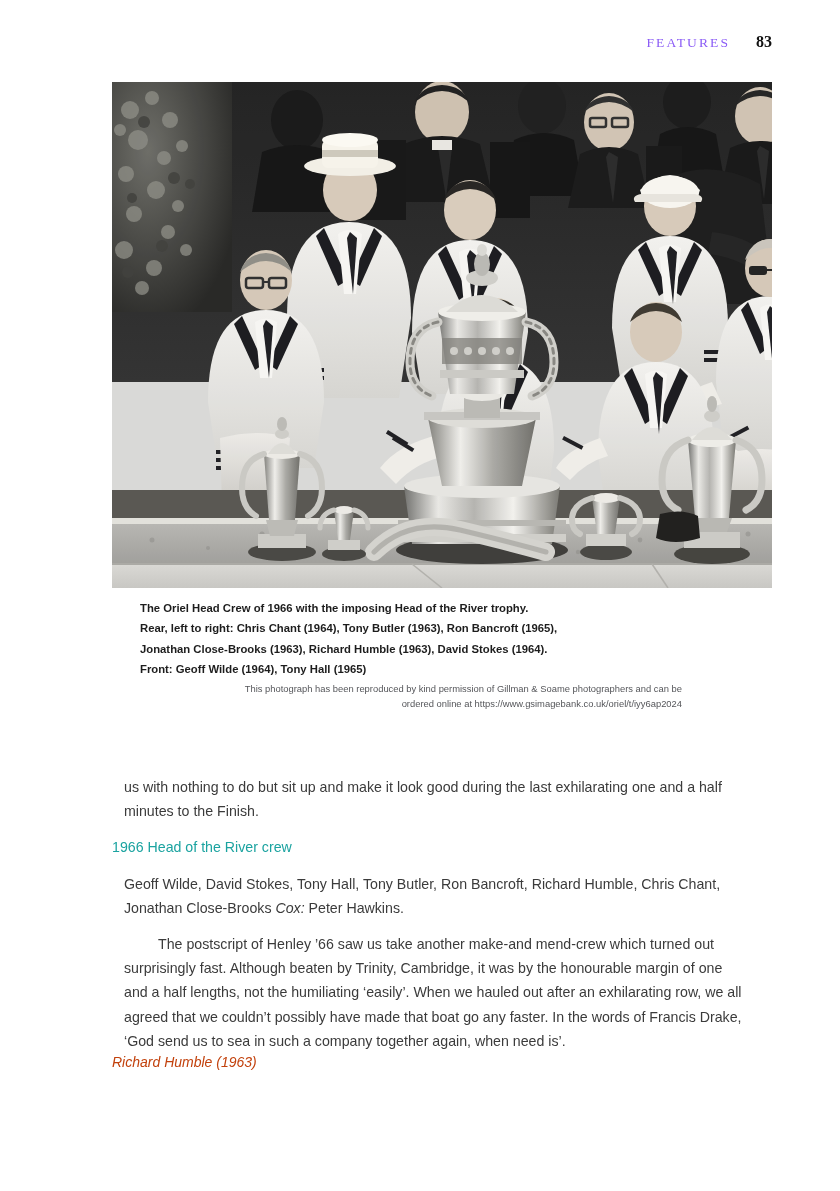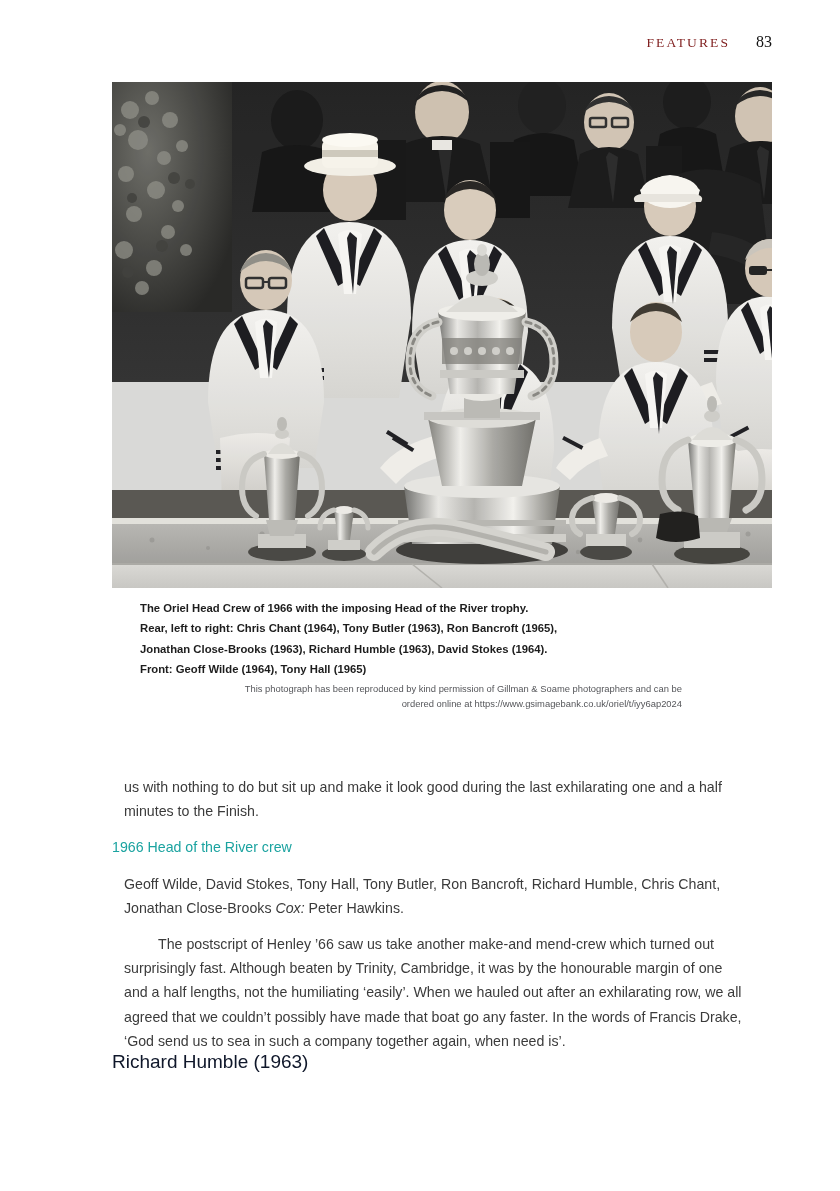--- a/index.html
+++ b/index.html
@@ -30,26 +30,26 @@
     right: 68px;
     display: flex;
     align-items: baseline;
     justify-content: flex-end;
     gap: 26px;
   }
   .running-head .section-name {
     font-family: "Liberation Serif", serif;
     font-size: 13.5px;
     letter-spacing: 2.1px;
-    color: #7f1d1d;
+    color: #8b5cf6;
   }
   .running-head .folio {
     font-family: "Liberation Serif", serif;
     font-size: 16px;
-    font-weight: normal;
+    font-weight: bold;
     color: #111111;
   }
 
   
   .figure {
     position: absolute;
     left: 112px;
     top: 82px;
     width: 660px;
     height: 506px;
@@ -108,23 +108,24 @@
     font-weight: normal;
     color: #1ba3a0;
   }
 
   em, .ital { font-style: italic; }
 
   .byline {
     position: absolute;
     left: 112px;
     top: 1050px;
-    font-size: 19px;
+    font-size: 14px;
     line-height: 24px;
-    color: #0f172a;
+    font-style: italic;
+    color: #c2410c;
   }
 </style>
 </head>
 <body>
 
 <div class="page">
 
   <div class="running-head">
     <span class="section-name">FEATURES</span>
     <span class="folio">83</span>

